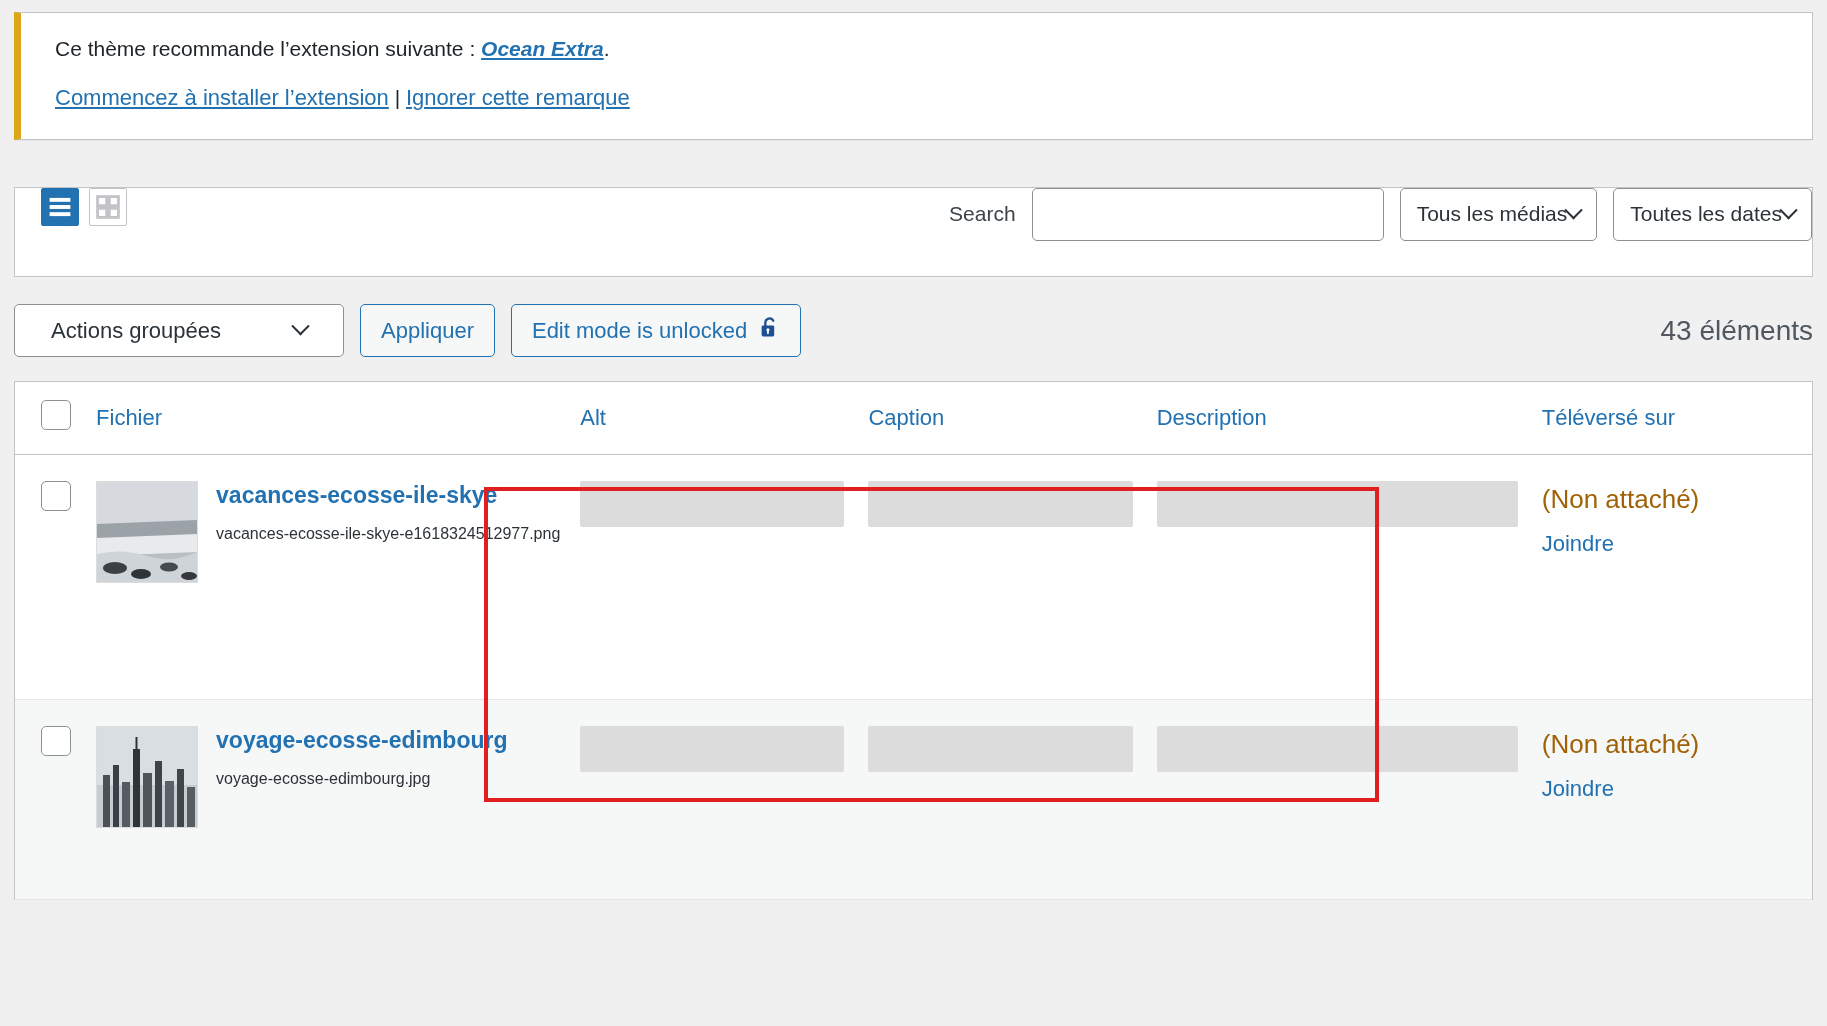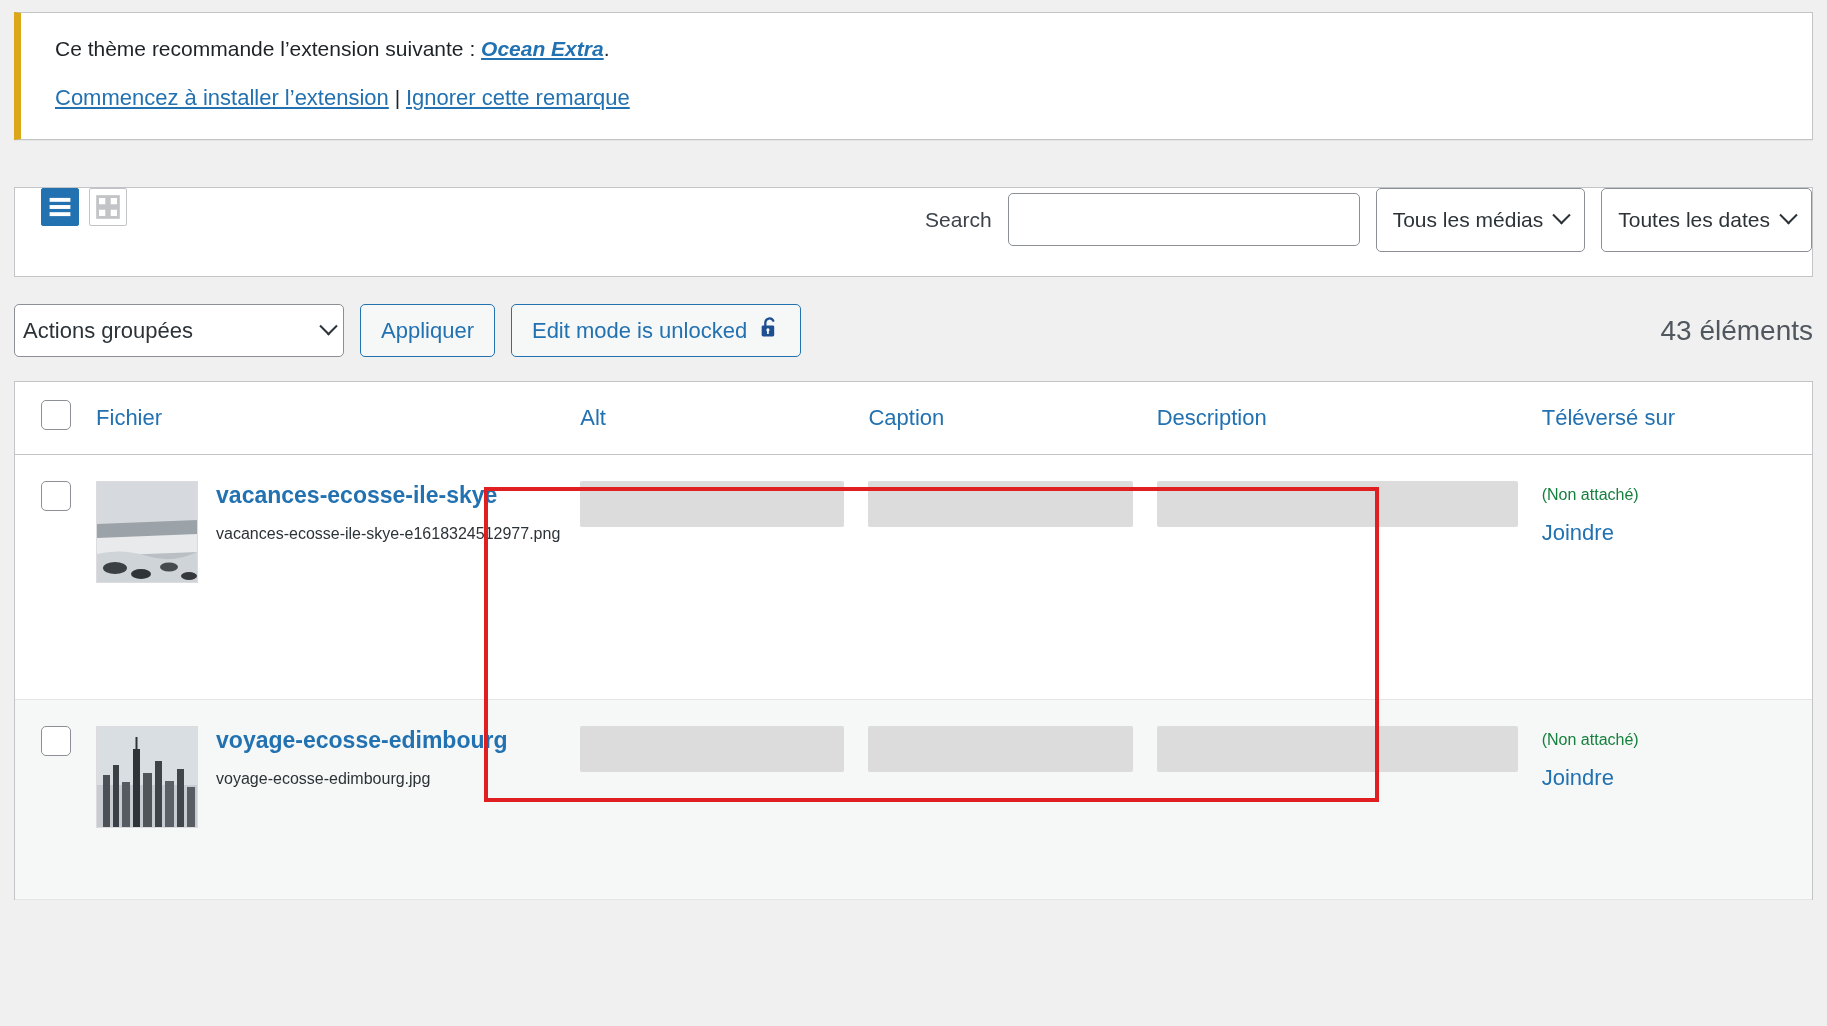--- a/index.html
+++ b/index.html
@@ -112,27 +112,27 @@
     height: 53px;
     border: 1.5px solid #8c8f94;
     border-radius: 5px;
     background: #fff;
     font-size: 20px;
     padding: 0 10px;
     font-family: "Liberation Sans", sans-serif;
     color: #2c3338;
   }
   .select-box {
-    height: 64px;
+    height: 53px;
     border: 1.5px solid #8c8f94;
     border-radius: 5px;
     background: #fff;
     display: flex;
     align-items: center;
-    gap: 12px;
+    gap: 0;
     padding: 0 16px;
     font-size: 21px;
     color: #2c3338;
     cursor: pointer;
     white-space: nowrap;
   }
   .chev {
     display: inline-block;
     width: 13px; height: 13px;
     border-right: 2.6px solid #2c3338;
@@ -151,21 +151,21 @@
   }
   .bulk-select {
     width: 330px;
     height: 53px;
     border: 1.5px solid #8c8f94;
     border-radius: 5px;
     background: #fff;
     display: flex;
     align-items: center;
     justify-content: space-between;
-    padding: 0 8px;
+    padding: 0 36px;
     font-size: 22px;
     color: #2c3338;
     cursor: pointer;
   }
   .btn-outline {
     height: 53px;
     border: 1.5px solid #2271b1;
     border-radius: 5px;
     background: #f6f7f7;
     color: #2271b1;
@@ -262,22 +262,22 @@
     word-break: break-word;
   }
   .field-stub {
     height: 46px;
     background: #dcdcdc;
     border-radius: 2px;
     margin-right: 24px;
     cursor: text;
   }
   .attach-text {
-    font-size: 16px;
-    color: #15803d;
+    font-size: 26px;
+    color: #a16207;
     line-height: 1.4;
     white-space: nowrap;
   }
   .attach-link {
     display: block;
     margin-top: 14px;
     font-size: 22px;
     color: #2271b1;
     text-decoration: none;
     cursor: pointer;

